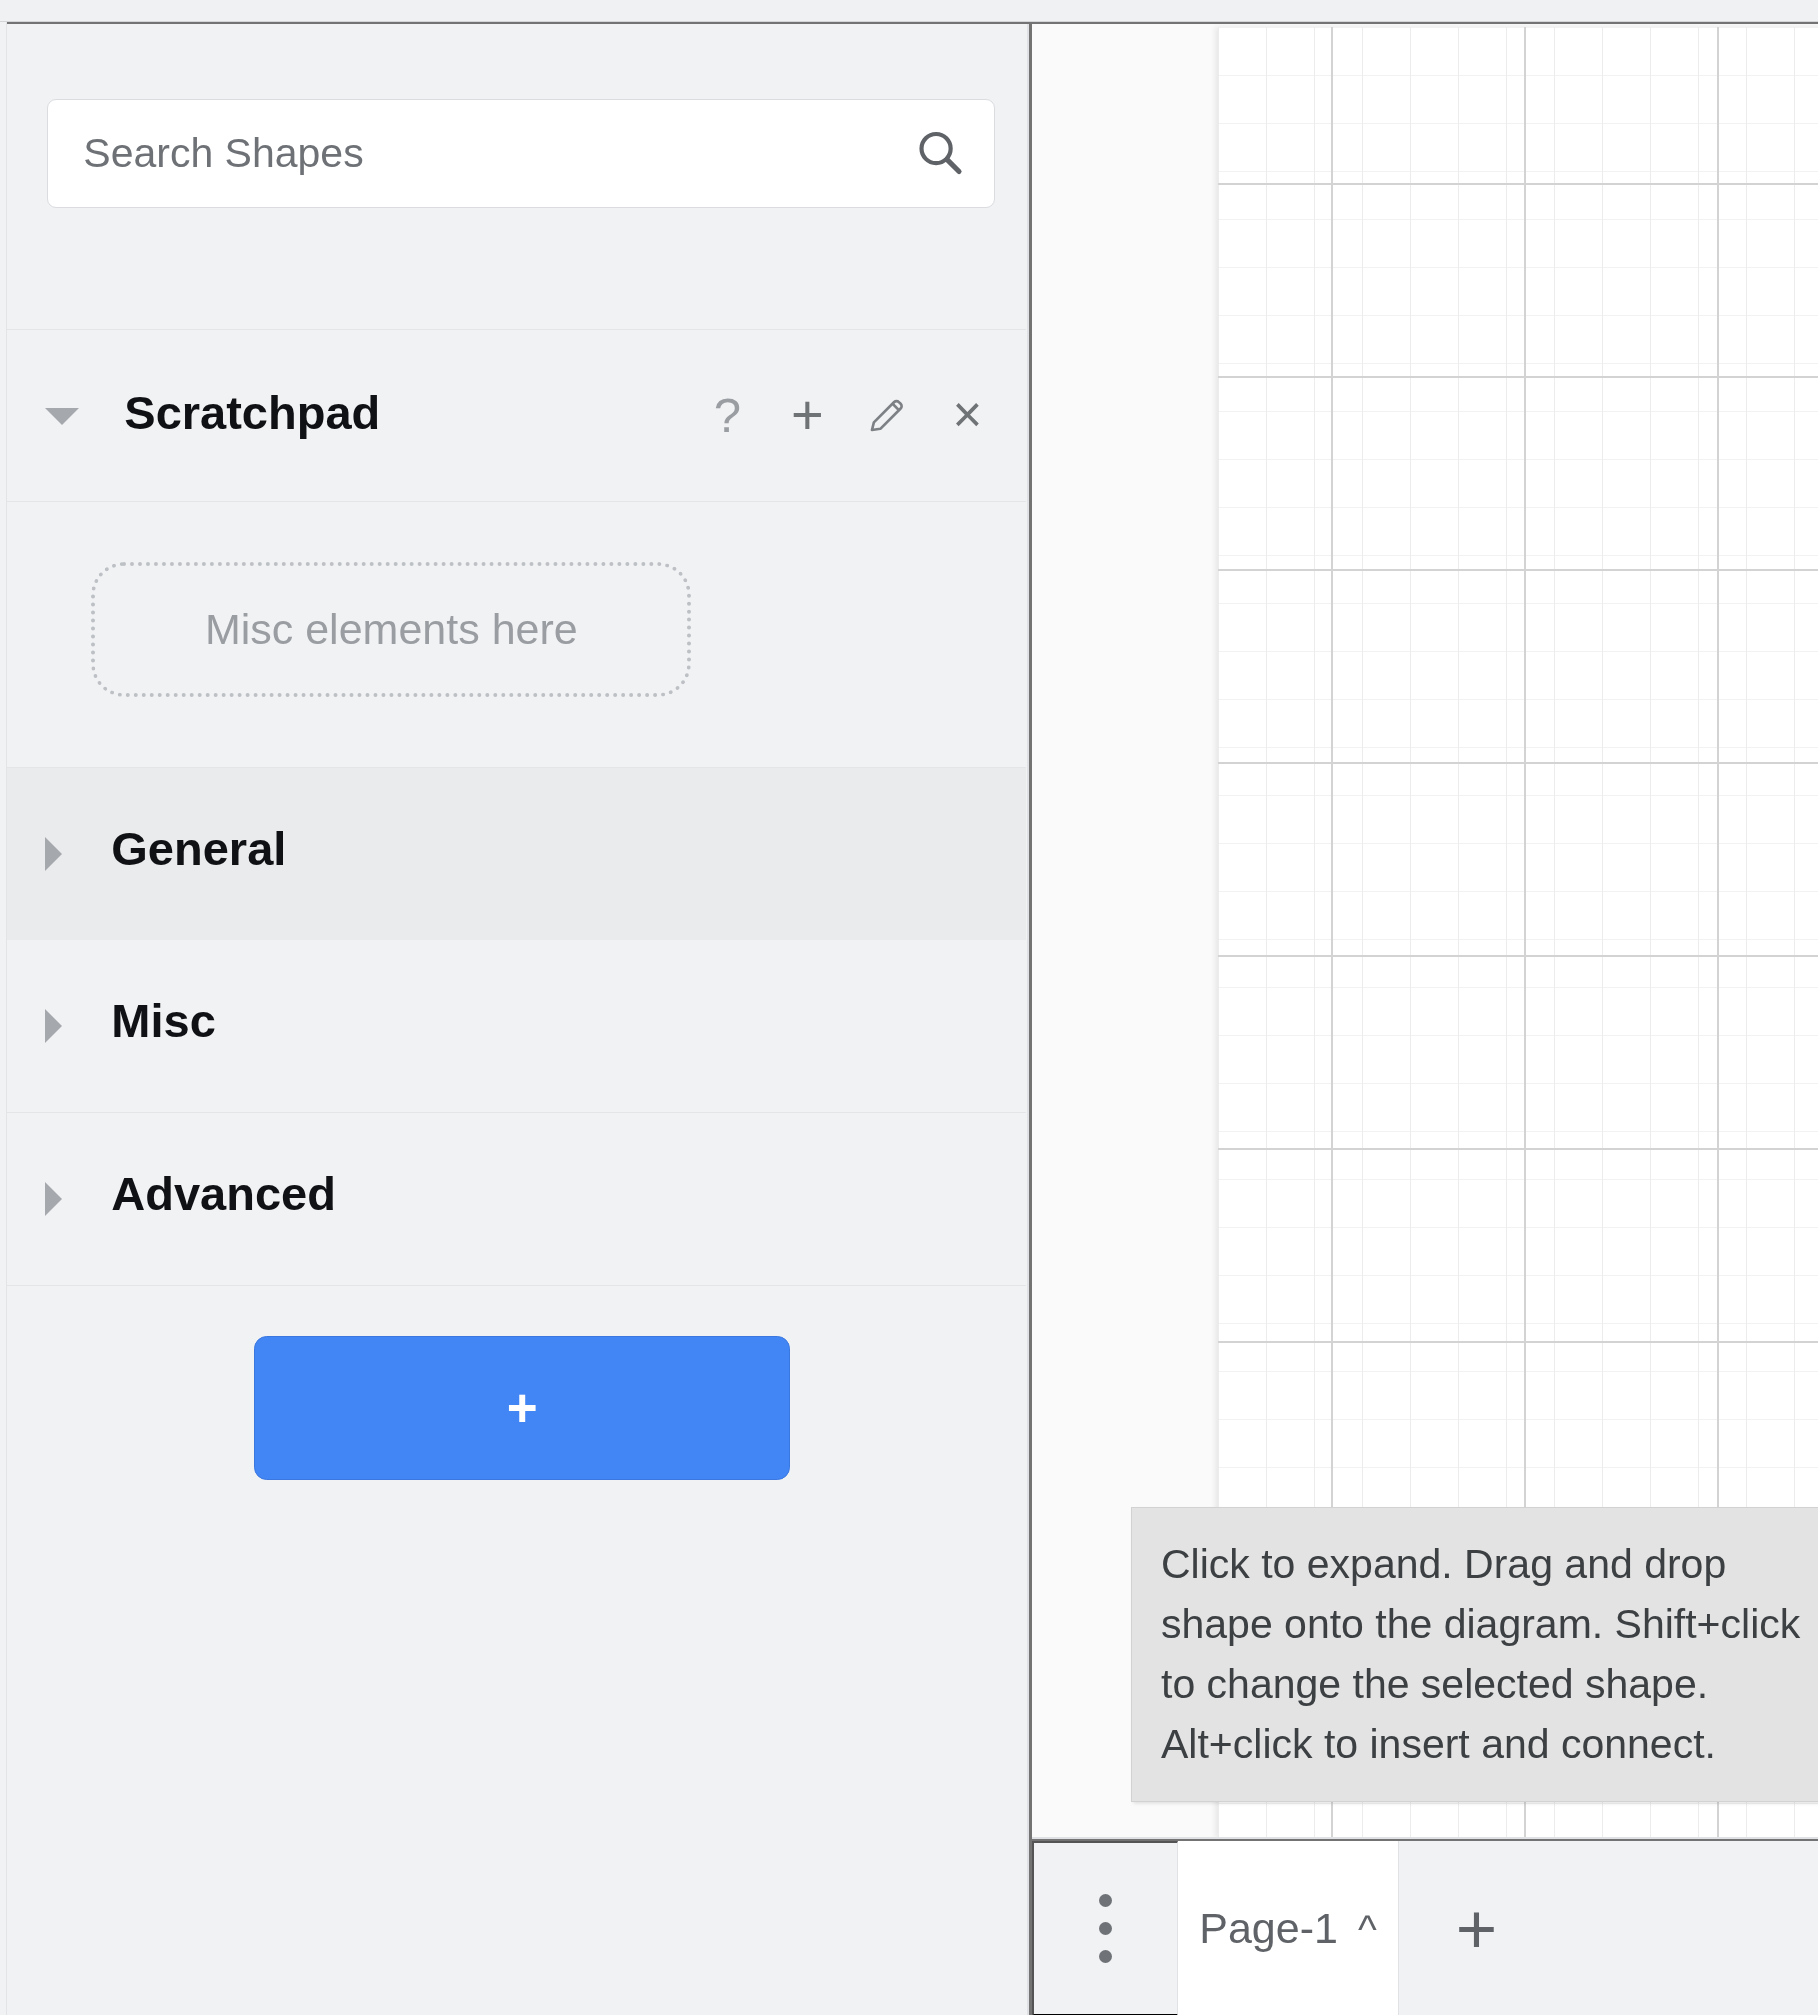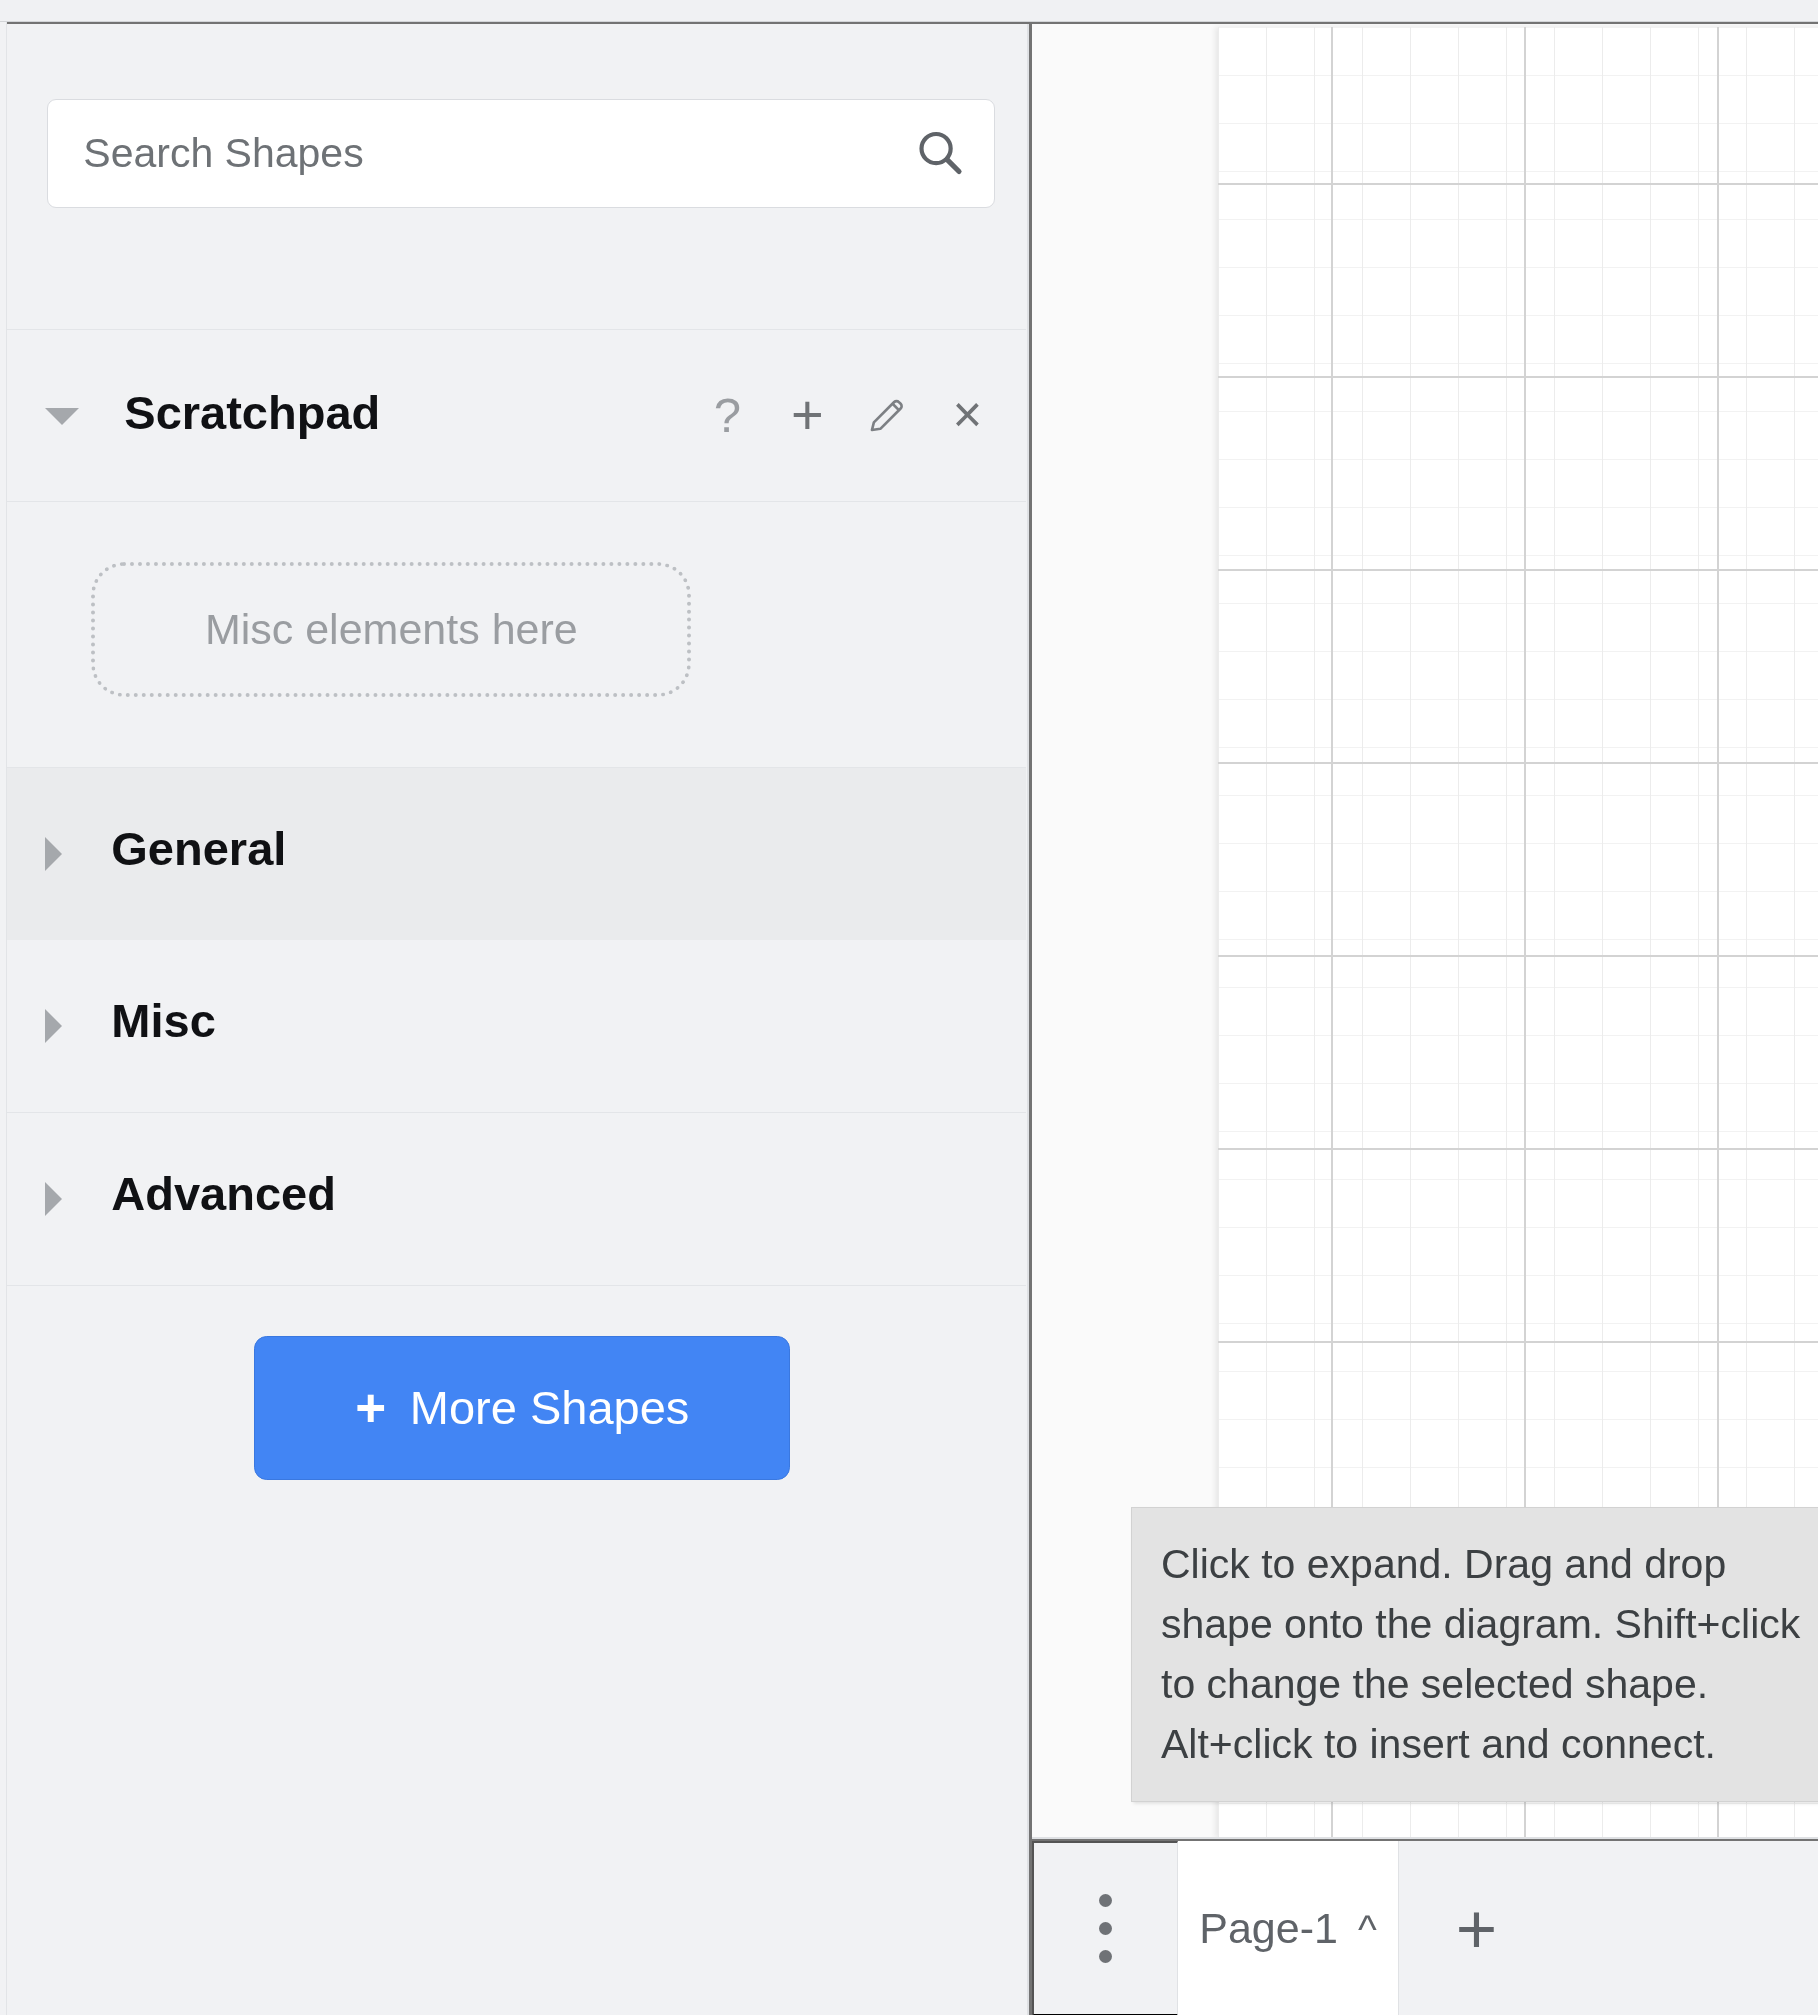--- a/index.html
+++ b/index.html
@@ -377,21 +377,20 @@
       <span class="palette-title" style="left:104px; top:53px;">Misc</span>
     </div>
 
     <div class="palette-row advanced">
       <span class="tri tri-right" style="left:38px; top:69px;"></span>
       <span class="palette-title" style="left:104px; top:53px;">Advanced</span>
     </div>
 
     <button class="more-shapes-btn">
       <span class="more-shapes-plus">+</span>
-      <span>More Shapes</span>
     </button>
 
   </div>
 
   <div class="canvas-area">
     <div class="page-sheet">
       <div class="page-major-grid"></div>
     </div>
   </div>
 

